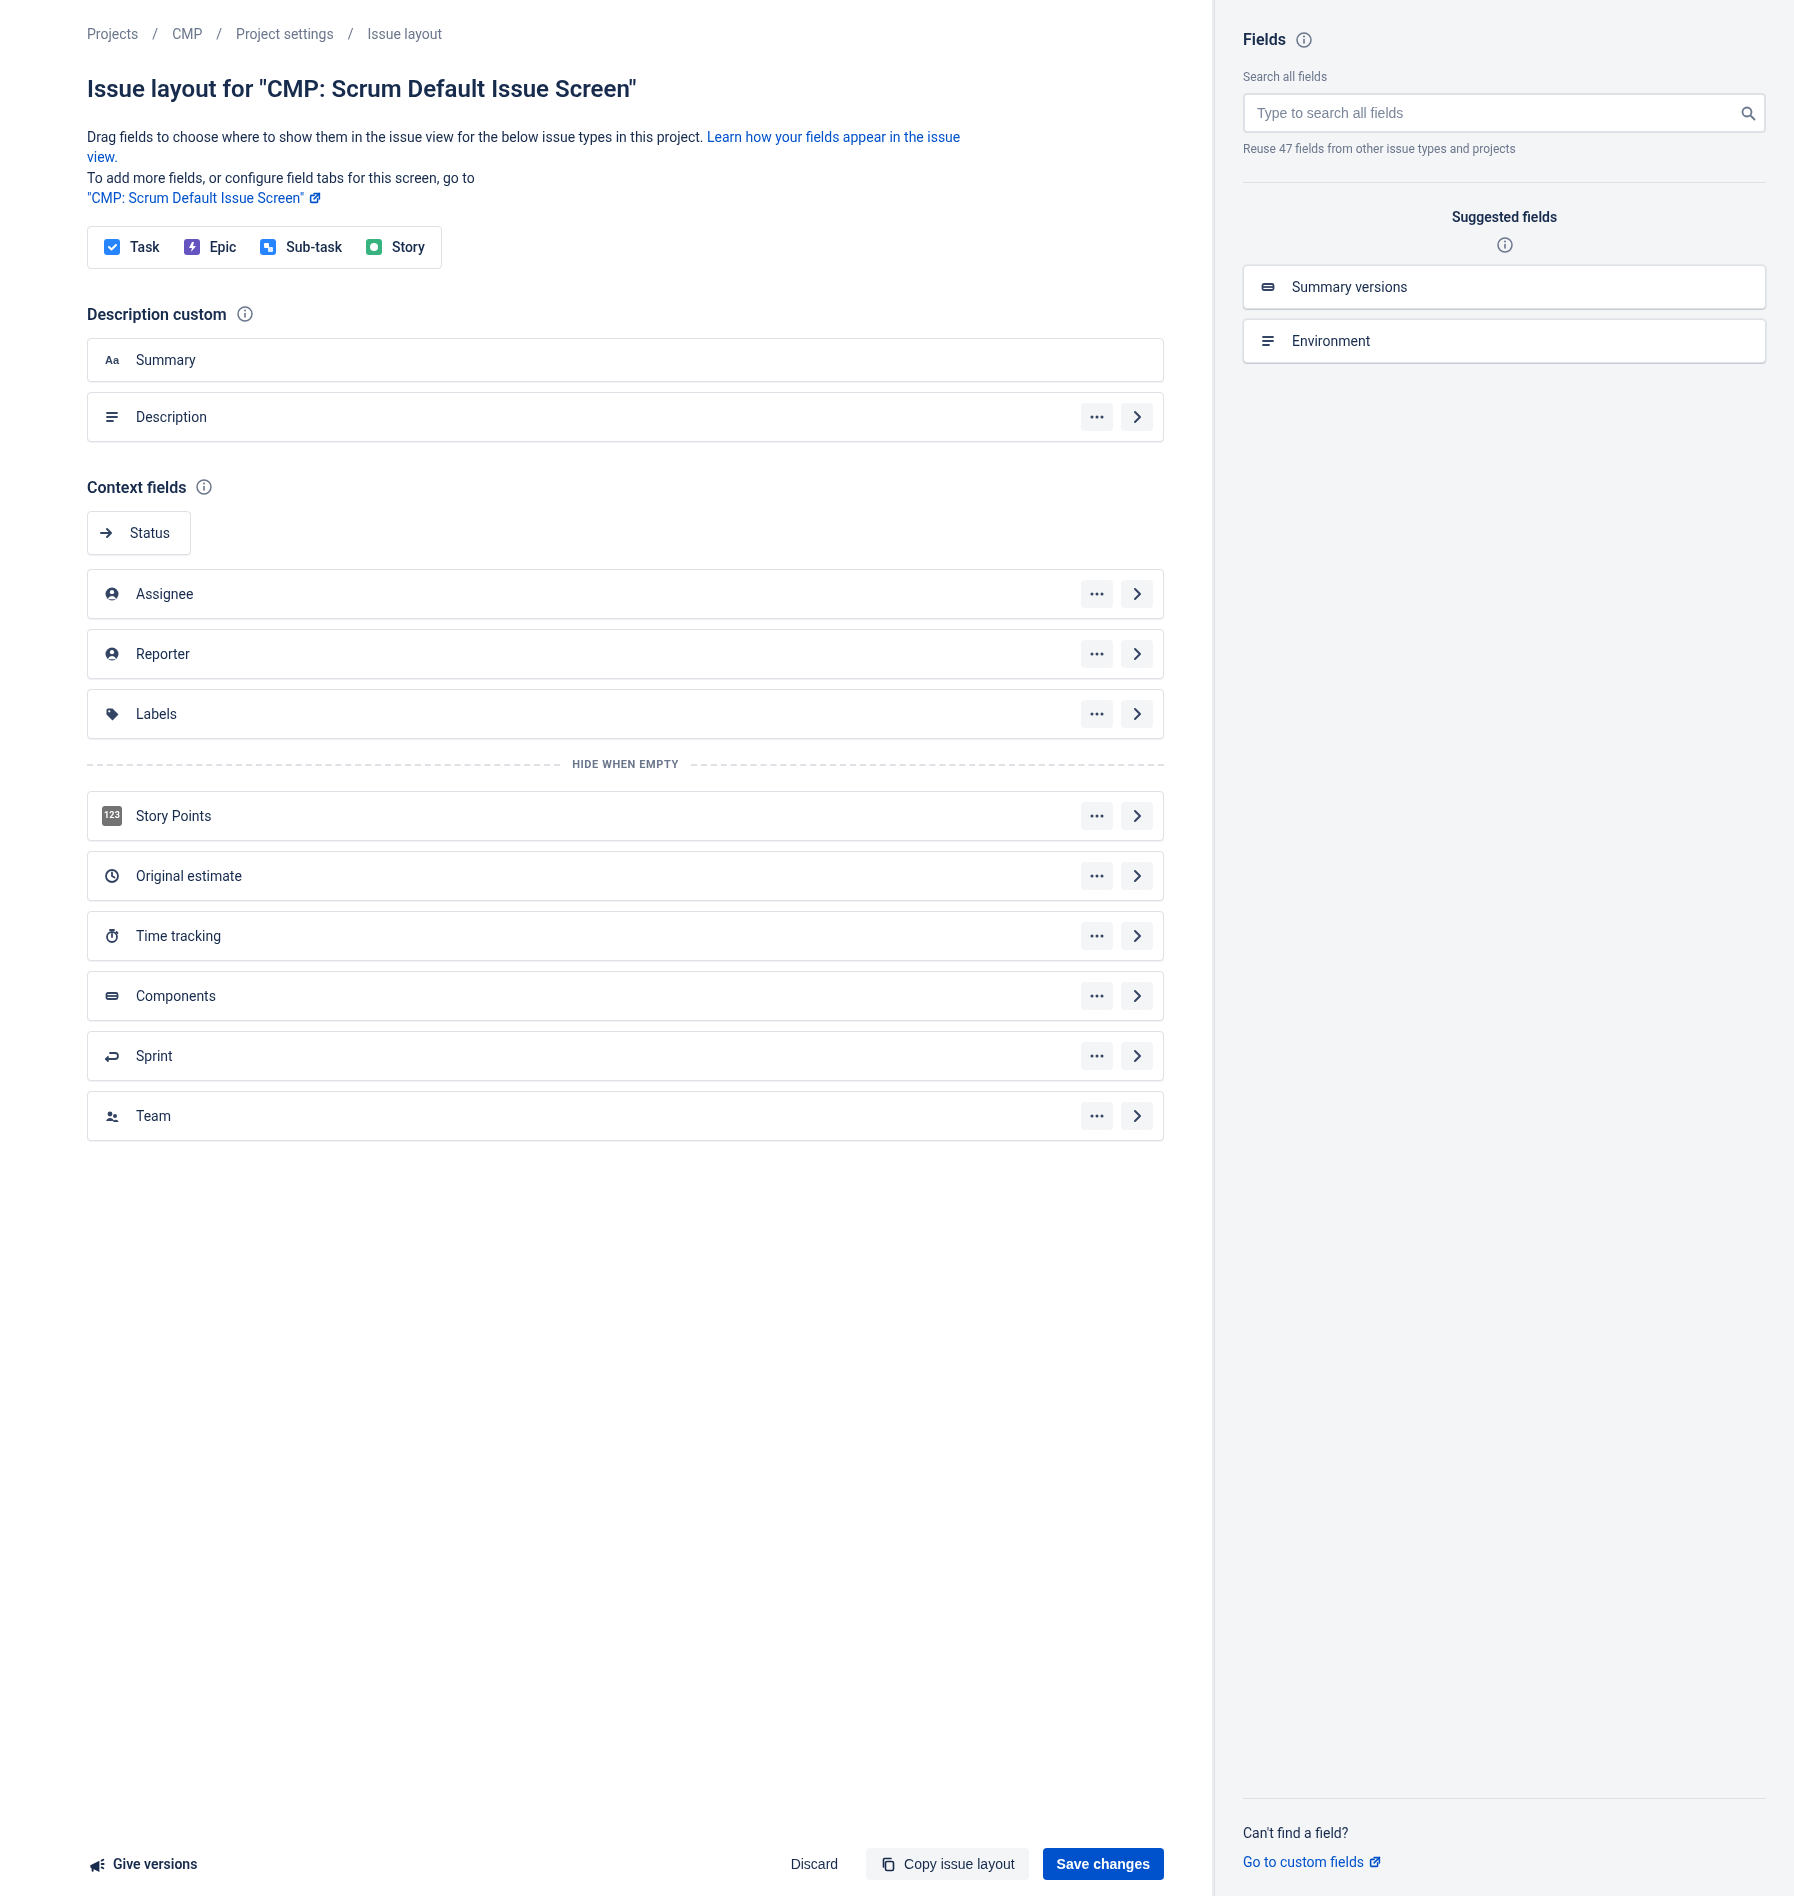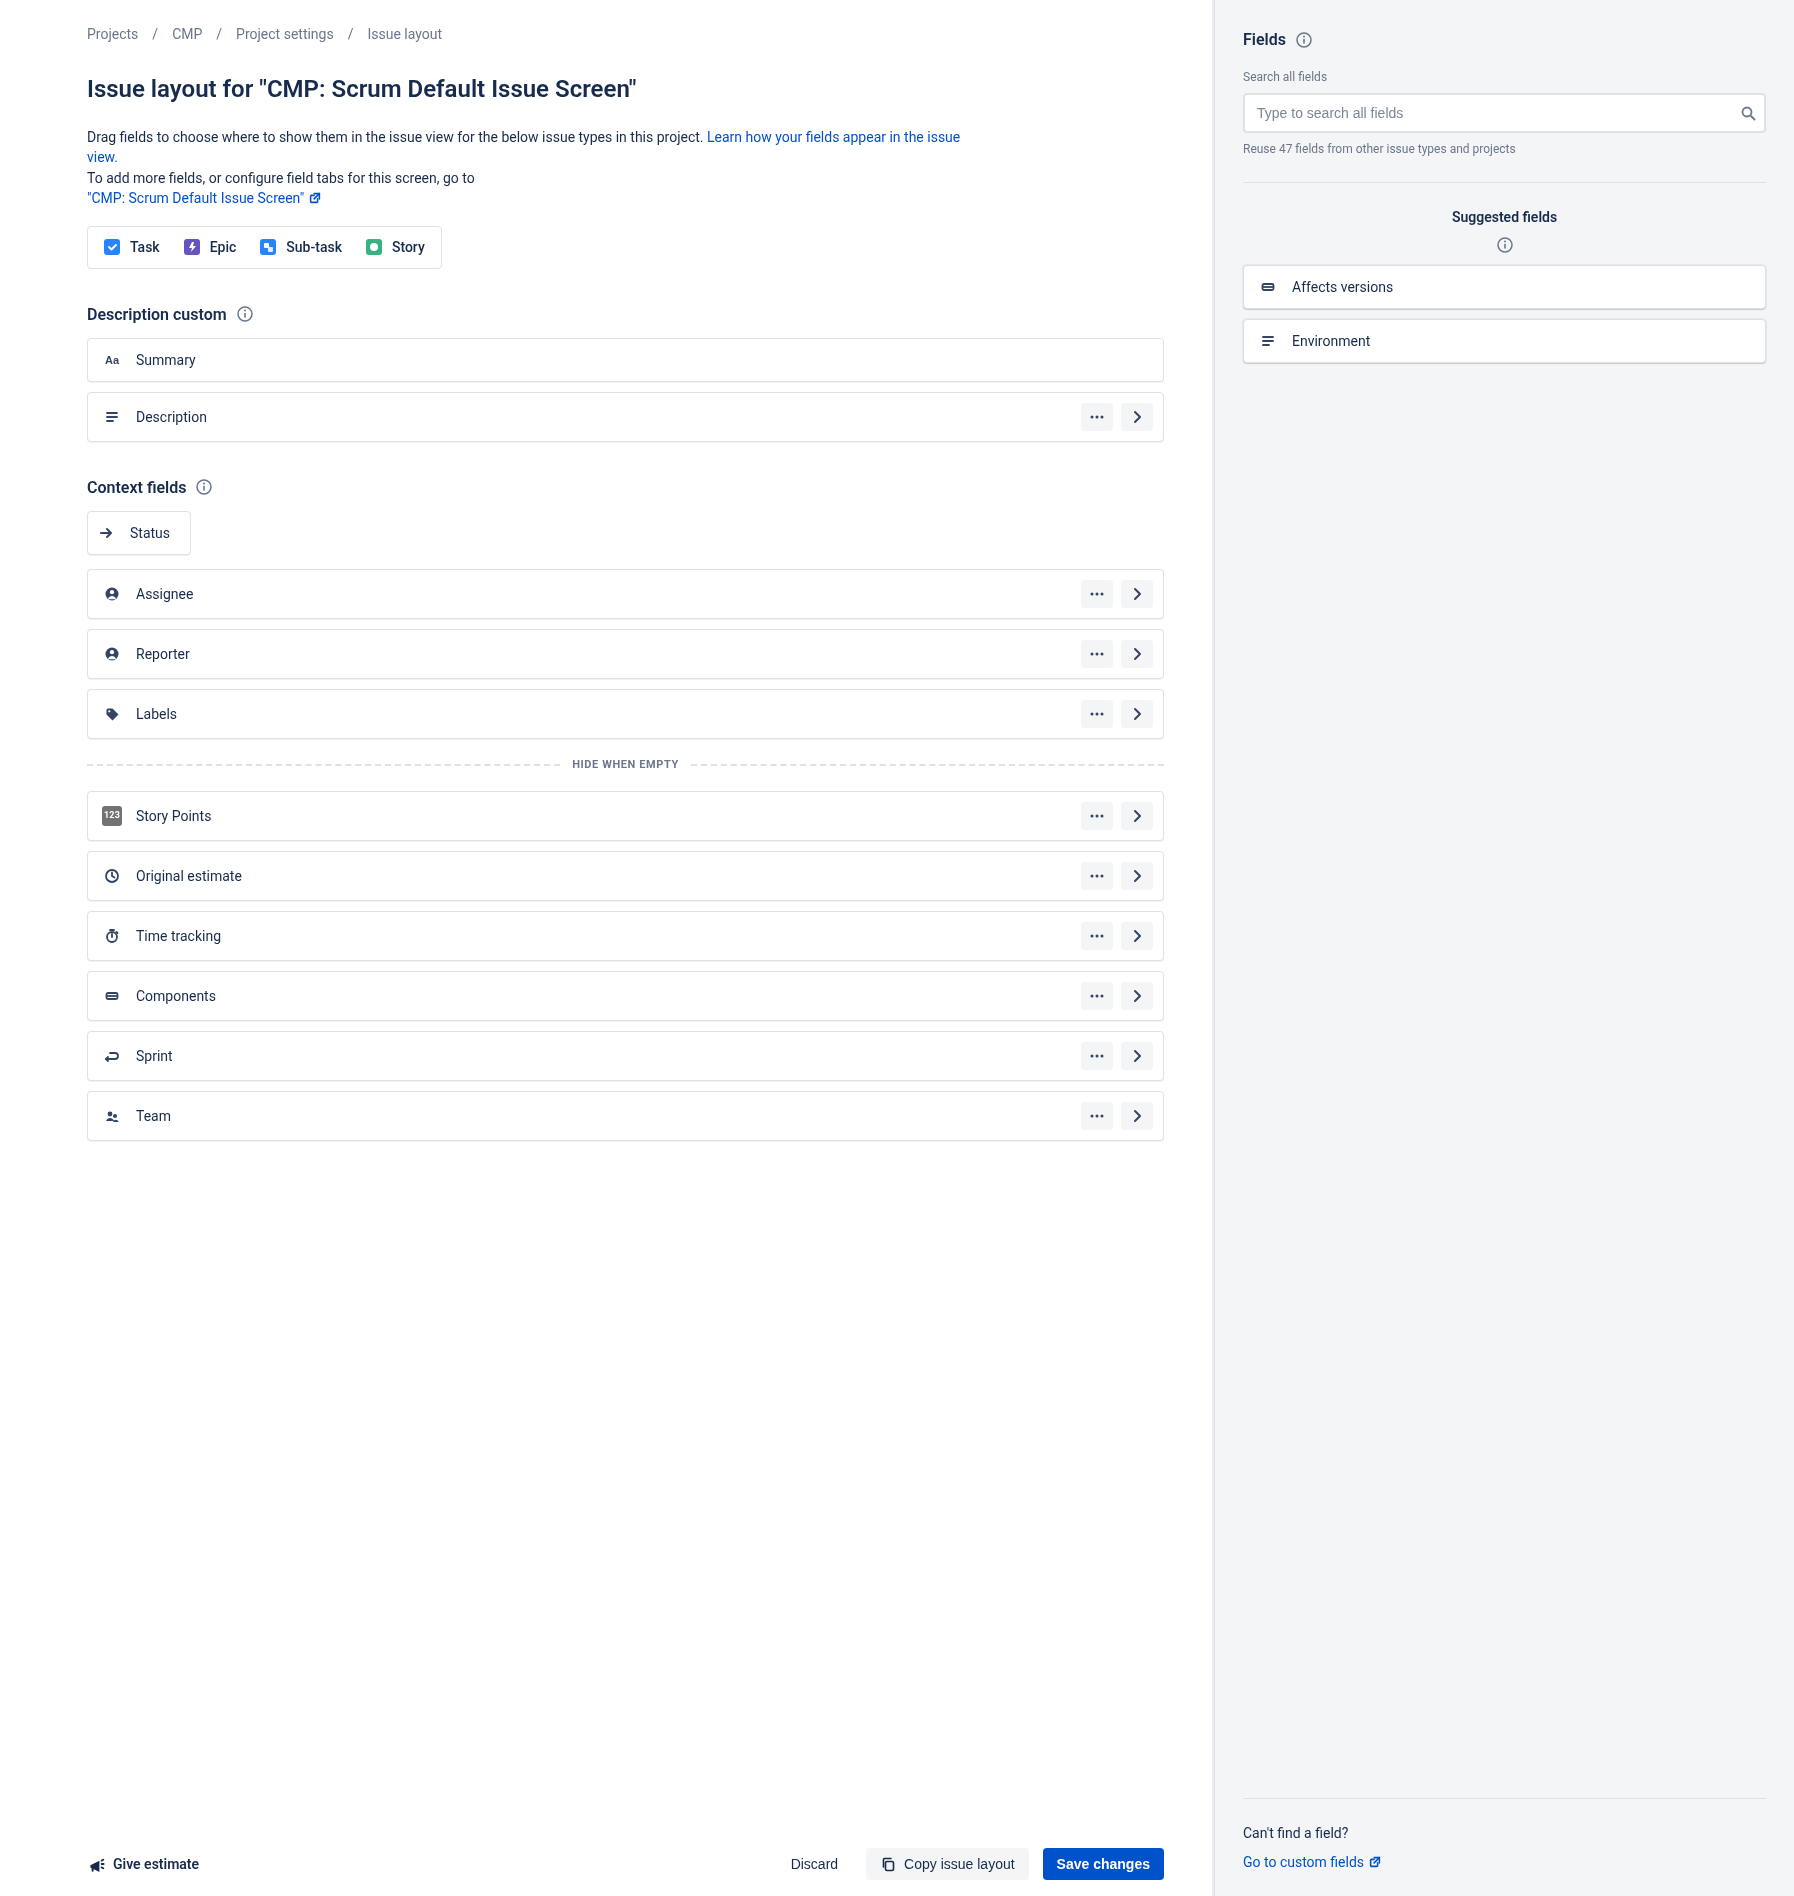--- a/index.html
+++ b/index.html
@@ -591,21 +591,21 @@
             </button>
         </span>
       </div>
     </div>
 
     <div class="footer">
       <span class="feedback">
         <svg width="18" height="18" viewBox="0 0 16 16">
             <use href="#i-mega"></use>
           </svg>
-        <span>Give estimate</span>
+        <span>Give versions</span>
       </span>
       <span class="spacer"></span>
       <button class="btn subtle">Discard</button>
       <button class="btn light">
         <svg width="16" height="16" viewBox="0 0 16 16">
             <use href="#i-copy"></use>
           </svg>
         <span>Copy issue layout</span>
       </button>
       <button class="btn primary">Save changes</button>
@@ -639,21 +639,21 @@
           <use href="#i-info"></use>
         </svg>
     </div>
     <div class="field-list">
       <div class="field-card">
         <span class="field-ic">
             <svg width="16" height="16" viewBox="0 0 16 16">
               <use href="#f-component"></use>
             </svg>
           </span>
-        <span class="field-label">Affects versions</span>
+        <span class="field-label">Summary versions</span>
       </div>
       <div class="field-card">
         <span class="field-ic">
             <svg width="16" height="16" viewBox="0 0 16 16">
               <use href="#f-paragraph"></use>
             </svg>
           </span>
         <span class="field-label">Environment</span>
       </div>
     </div>

